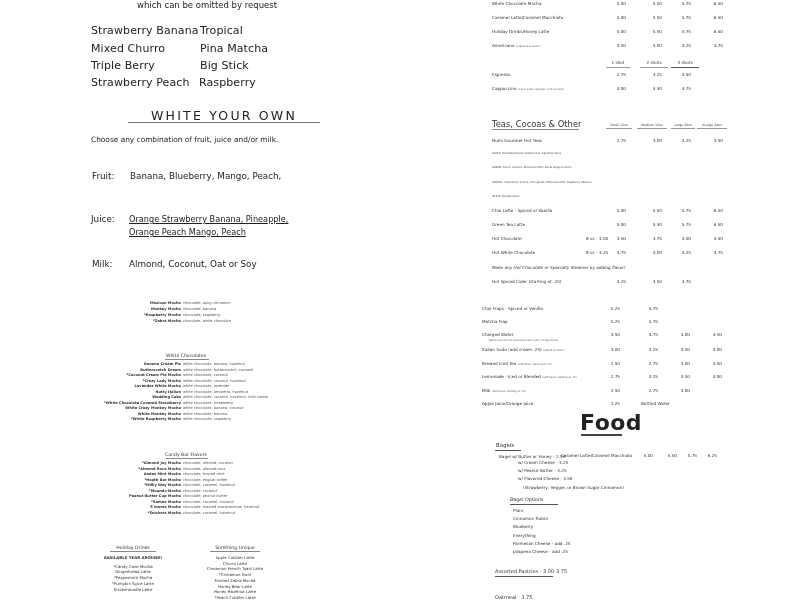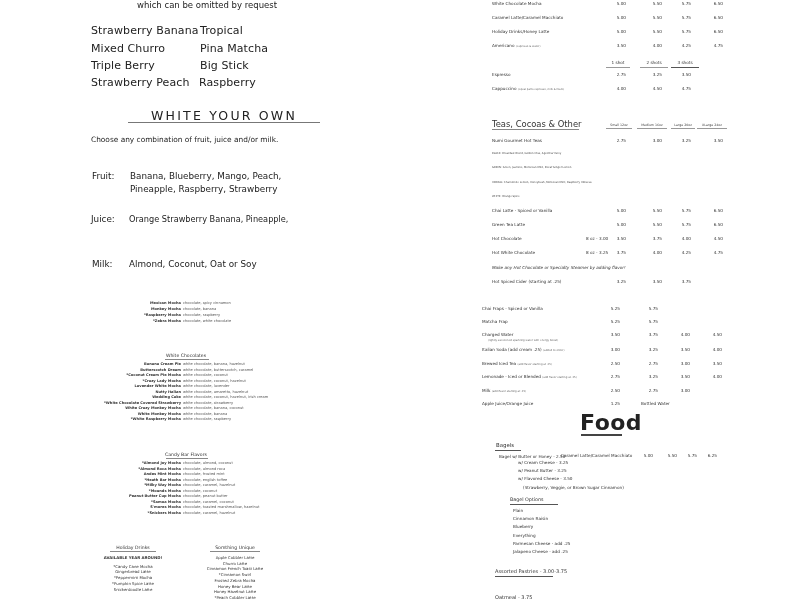--- a/index.html
+++ b/index.html
@@ -9,21 +9,21 @@
 
   
   .top-note { left: 137px; top: 0px; font-size: 8.5px; color: #222; }
   .smoothie { font-size: 11px; color: #222; letter-spacing: 0.1px; }
 
   .cyo-title { left: 128px; top: 108px; width: 192px; text-align: center; font-size: 12.5px; letter-spacing: 2.2px; color: #222; }
   .cyo-rule { left: 128px; top: 122px; width: 192px; height: 1px; background: #777; }
   .cyo-desc { left: 91px; top: 134px; font-size: 7.4px; line-height: 11px; color: #222; }
   .cyo-label { font-size: 8.8px; color: #222; }
   .cyo-val { font-size: 8.8px; color: #222; line-height: 13px; }
-  .cyo-val.sm { font-size: 8.2px; }
+  .cyo-val.sm { font-size: 8.2px; text-decoration: underline; }
 
   
   .flv-row { position: absolute; font-size: 3.6px; white-space: nowrap; display: flex; }
   .flv-name { text-align: right; font-weight: bold; color: #333; padding-right: 2px; }
   .flv-desc { color: #555; }
   .flv-title { font-size: 4.6px; color: #333; text-align: center; }
   .flv-rule { height: 1px; background: #888; }
   .center-list { text-align: center; font-size: 3.9px; line-height: 5.7px; color: #333; }
 
   
@@ -60,26 +60,26 @@
 
 <div class="abs cyo-title">WHITE YOUR OWN</div>
 <div class="abs cyo-rule"></div>
 <div class="abs cyo-desc">
   <div>Choose any combination of fruit, juice and/or milk.</div>
 </div>
 
 <div class="abs cyo-label" style="left:92px;top:171px">Fruit:</div>
 <div class="abs cyo-val" style="left:130px;top:170px">
   <div>Banana, Blueberry, Mango, Peach,</div>
-  <div>Pineapple, Raspberry, Strawberry</div>
 </div>
 
 <div class="abs cyo-label" style="left:91px;top:214px">Juice:</div>
 <div class="abs cyo-val sm" style="left:129px;top:213px">
   <div>Orange Strawberry Banana, Pineapple,</div>
+  <div>Orange Peach Mango, Peach</div>
 </div>
 
 <div class="abs cyo-label" style="left:92px;top:259px">Milk:</div>
 <div class="abs cyo-val" style="left:129px;top:258px">Almond, Coconut, Oat or Soy</div>
 
 <div>
   <div class="flv-row" style="left:120px;top:301px">
       <span class="flv-name" style="width:63px">Mexican Mocha</span>
       <span class="flv-desc">chocolate, spicy cinnamon</span>
     </div>

